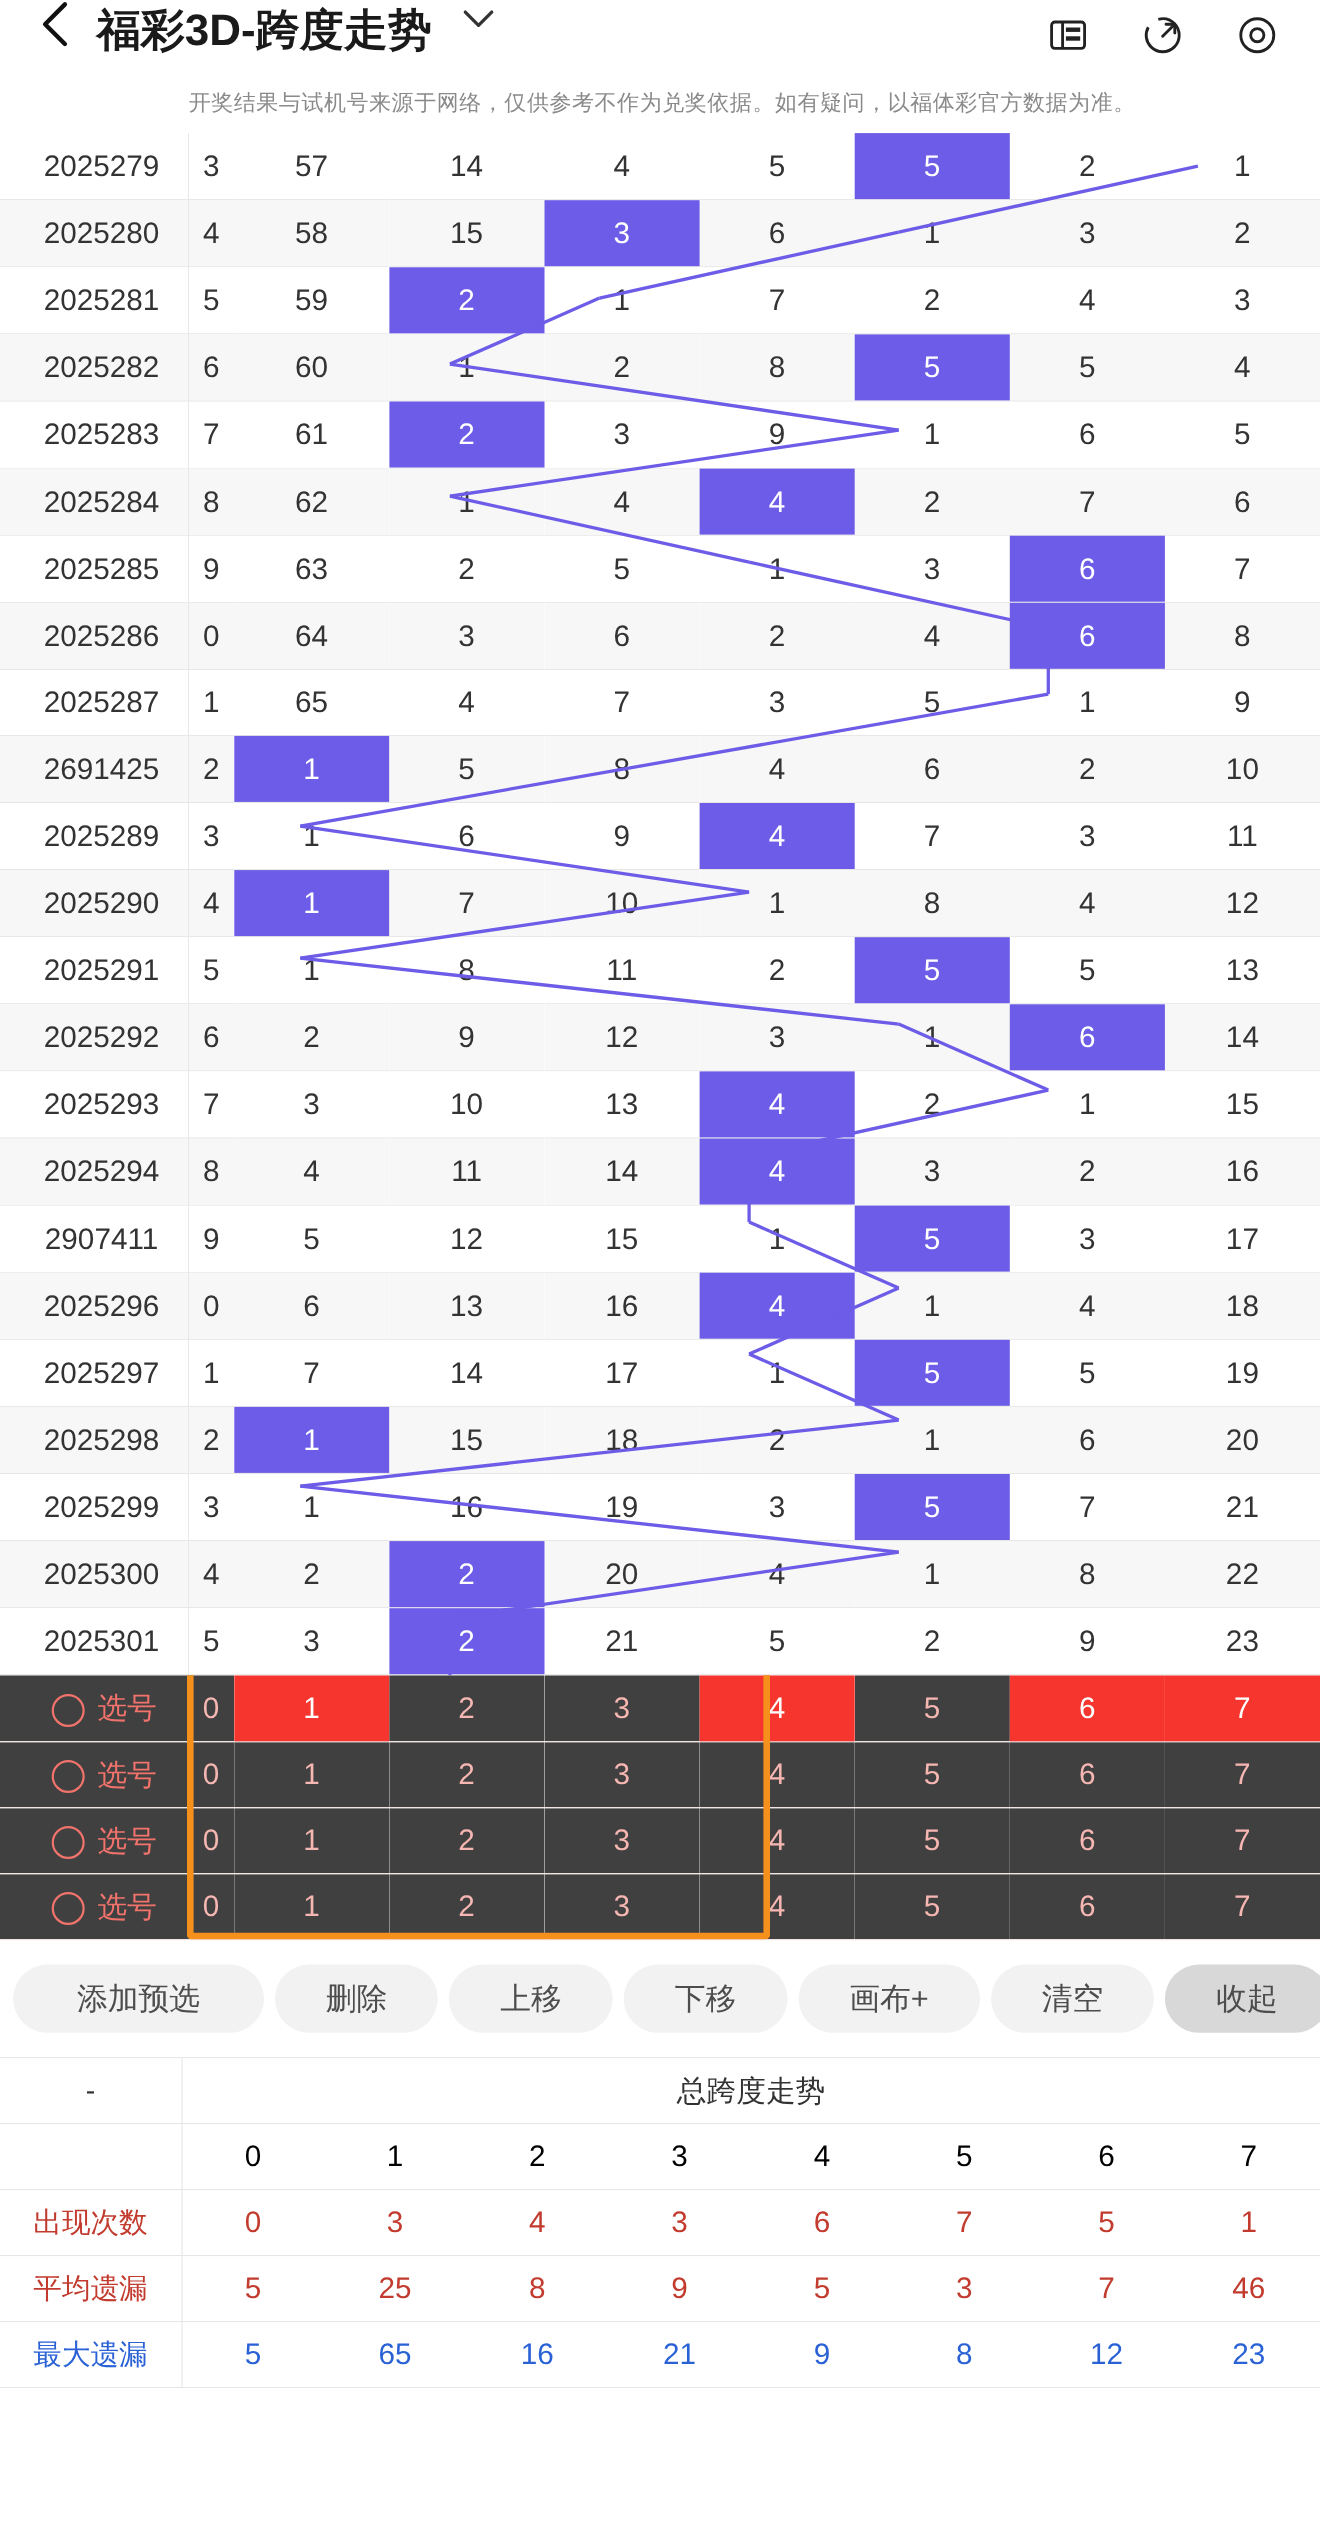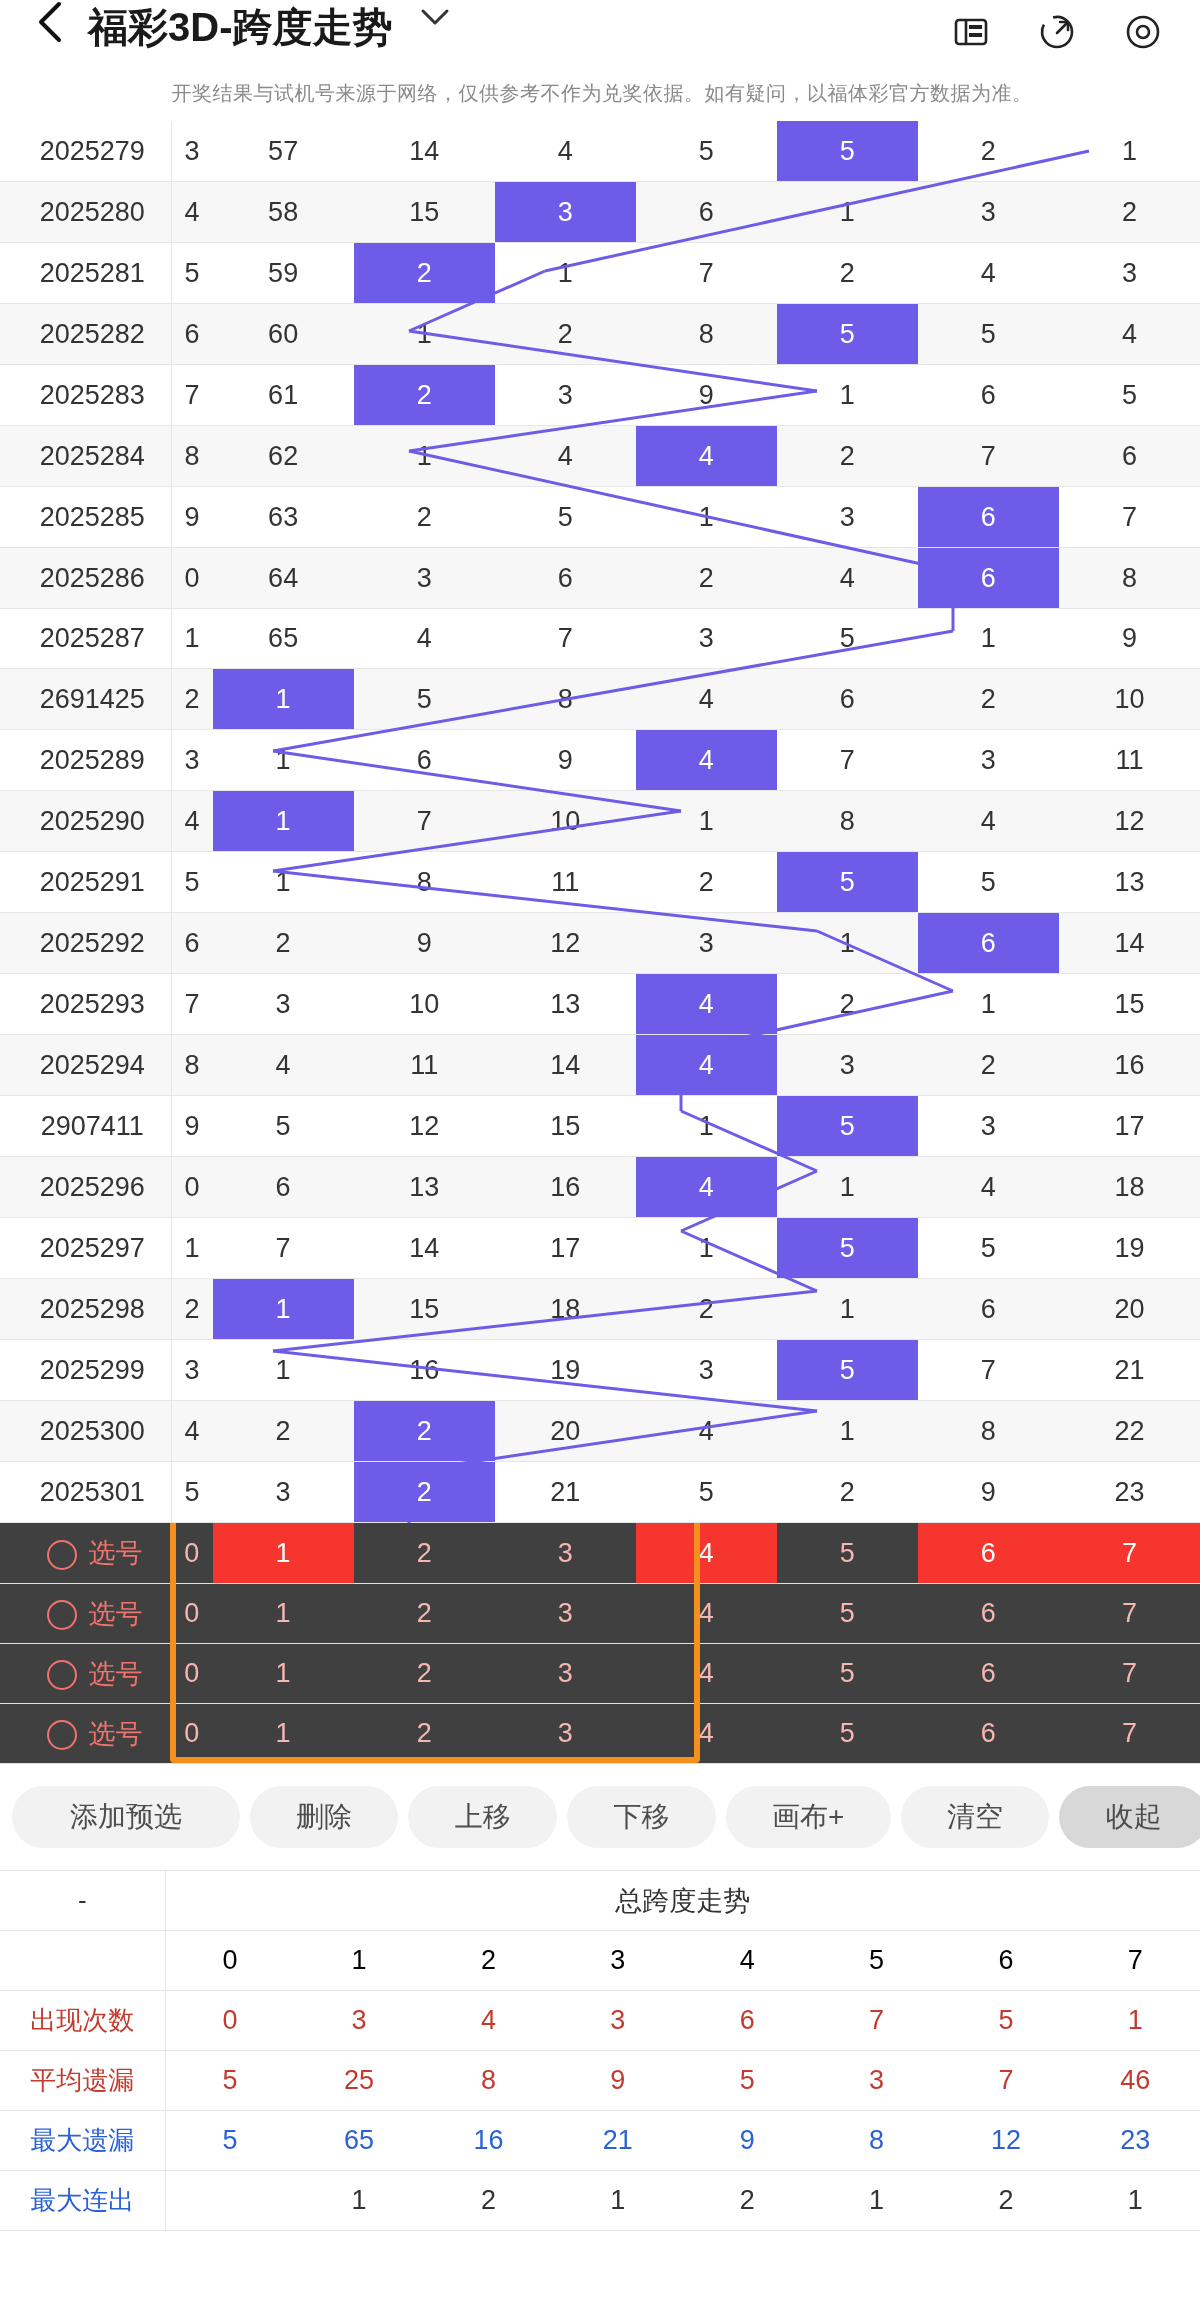--- a/index.html
+++ b/index.html
@@ -650,25 +650,14 @@
         <td class="s-label" style="color: rgb(42, 98, 214);">最大遗漏</td>
         <td class="s-cut" style="color: rgb(42, 98, 214);">5</td>
         <td class="s-num" style="color: rgb(42, 98, 214);">65</td>
         <td class="s-num" style="color: rgb(42, 98, 214);">16</td>
         <td class="s-num" style="color: rgb(42, 98, 214);">21</td>
         <td class="s-num" style="color: rgb(42, 98, 214);">9</td>
         <td class="s-num" style="color: rgb(42, 98, 214);">8</td>
         <td class="s-num" style="color: rgb(42, 98, 214);">12</td>
         <td class="s-num" style="color: rgb(42, 98, 214);">23</td>
       </tr>
-      <tr>
-        <td class="s-label" style="color: rgb(42, 98, 214);">最大连出</td>
-        <td class="s-cut" style="color: rgb(51, 51, 51);"></td>
-        <td class="s-num" style="color: rgb(51, 51, 51);">1</td>
-        <td class="s-num" style="color: rgb(51, 51, 51);">2</td>
-        <td class="s-num" style="color: rgb(51, 51, 51);">1</td>
-        <td class="s-num" style="color: rgb(51, 51, 51);">2</td>
-        <td class="s-num" style="color: rgb(51, 51, 51);">1</td>
-        <td class="s-num" style="color: rgb(51, 51, 51);">2</td>
-        <td class="s-num" style="color: rgb(51, 51, 51);">1</td>
-      </tr>
     </tbody>
 </table>
 
 </body></html>

